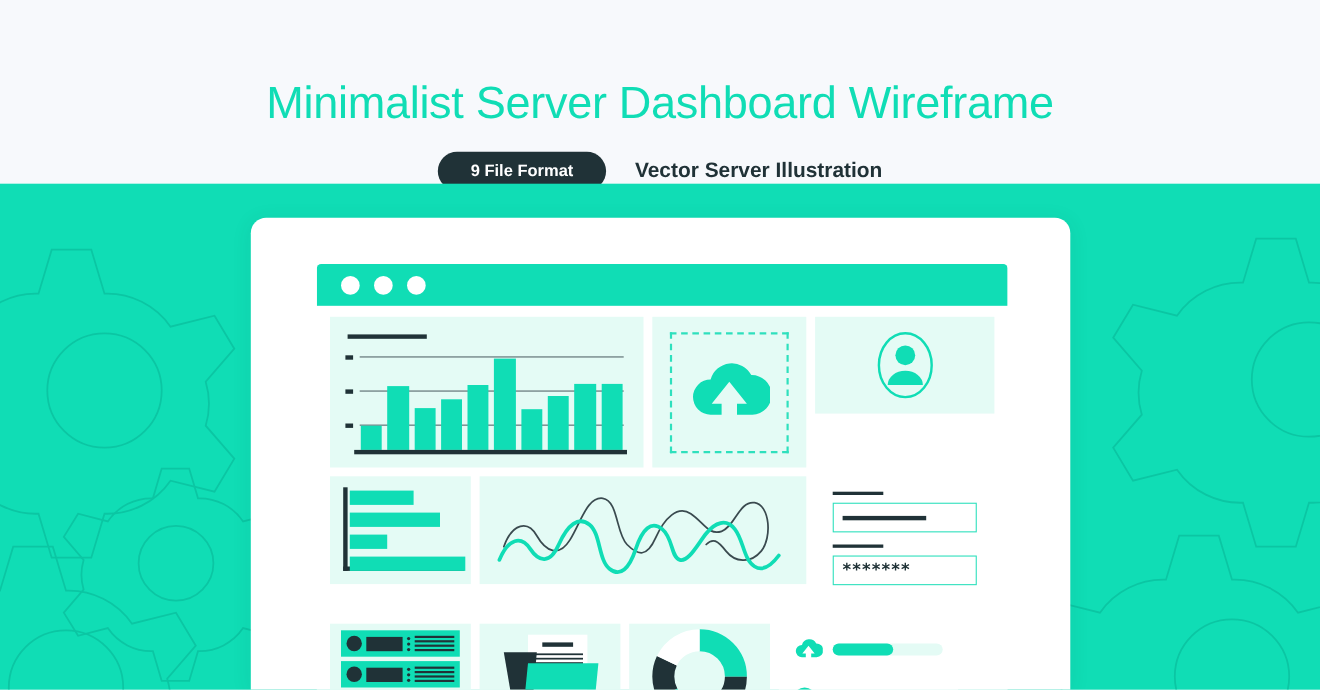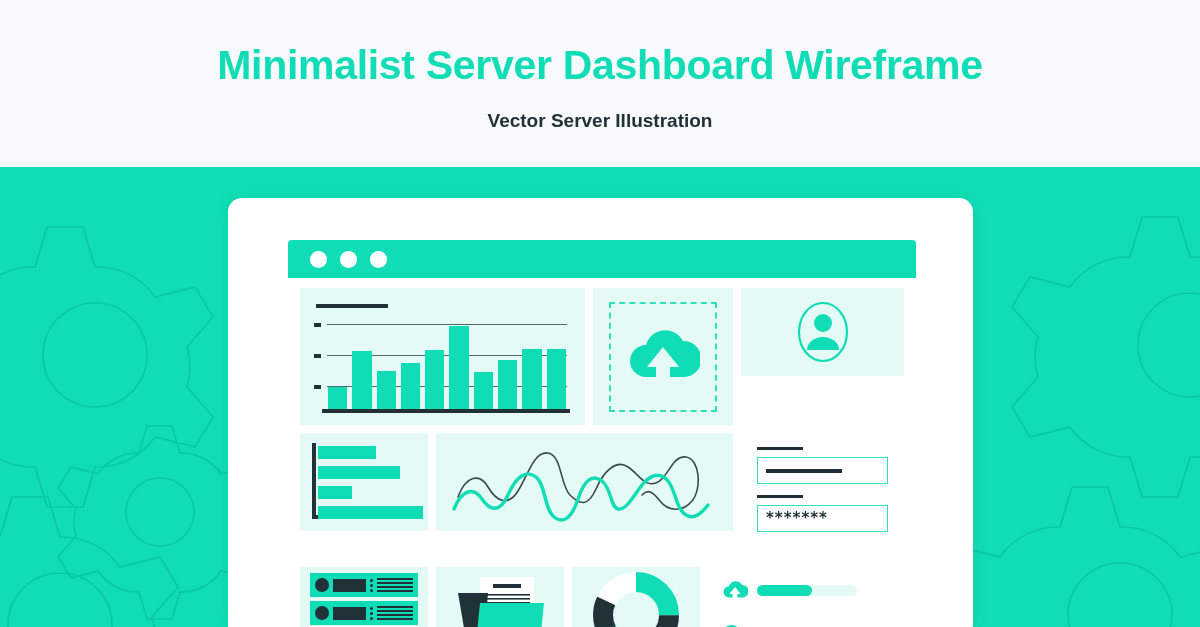--- a/index.html
+++ b/index.html
@@ -14,24 +14,25 @@
   
   .header {
     position: absolute; left: 0; top: 0;
     width: 1200px; height: 167px;
     background: #f7f9fc;
     display: flex; flex-direction: column;
     align-items: center; justify-content: flex-start;
     padding-top: 42px;
   }
   .title {
-    font-size: 41px; font-weight: bold;
+    font-size: 41px; font-weight: normal;
     color: #10DDB5;
     letter-spacing: -0.3px;
     white-space: nowrap;
+    margin-top: 28px;
   }
   .subrow {
     display: flex; align-items: center;
     gap: 26px; margin-top: 21px;
   }
   .badge {
     background: #203237; color: #ffffff;
     font-size: 15px; font-weight: bold;
     padding: 9px 30px; border-radius: 999px;
     white-space: nowrap;
@@ -142,20 +143,21 @@
   .rk-dot    { width: 3px; height: 3px; border-radius: 50%; background: #203237; }
   .rk-lines  { flex: 1; display: flex; flex-direction: column; gap: 2px; }
   .rk-line   { height: 2px; background: #203237; }
 </style>
 </head>
 <body>
 
 <div class="header">
   <div class="title">Minimalist Server Dashboard Wireframe</div>
   <div class="subrow">
+    <div class="badge">9 File Format</div>
     <div class="subtitle">Vector Server Illustration</div>
   </div>
 </div>
 
 <div class="stage">
   <svg class="gearlayer" width="1200" height="460" viewBox="0 0 1200 460">
     <g fill="none" stroke="#0bc6a3" stroke-width="1.6">
       <path d="M60,-20 a70,70 0 0 1 60,30 l40,-10 l18,30 l-26,30 a70,70 0 0 1 0,40 l26,30 l-18,30 l-40,-10 a70,70 0 0 1 -60,30 l-12,40 l-36,0 l-12,-40 a70,70 0 0 1 -60,-30 l-40,10 l-18,-30 l26,-30 a70,70 0 0 1 0,-40 l-26,-30 l18,-30 l40,10 a70,70 0 0 1 60,-30 l12,-40 l36,0 z" transform="translate(35,120)"></path>
       <circle cx="95" cy="188" r="52"></circle>
       <path d="M60,-20 a70,70 0 0 1 60,30 l40,-10 l18,30 l-26,30 a70,70 0 0 1 0,40 l26,30 l-18,30 l-40,-10 a70,70 0 0 1 -60,30 l-12,40 l-36,0 l-12,-40 a70,70 0 0 1 -60,-30 l-40,10 l-18,-30 l26,-30 a70,70 0 0 1 0,-40 l-26,-30 l18,-30 l40,10 a70,70 0 0 1 60,-30 l12,-40 l36,0 z" transform="translate(0,390)"></path>

